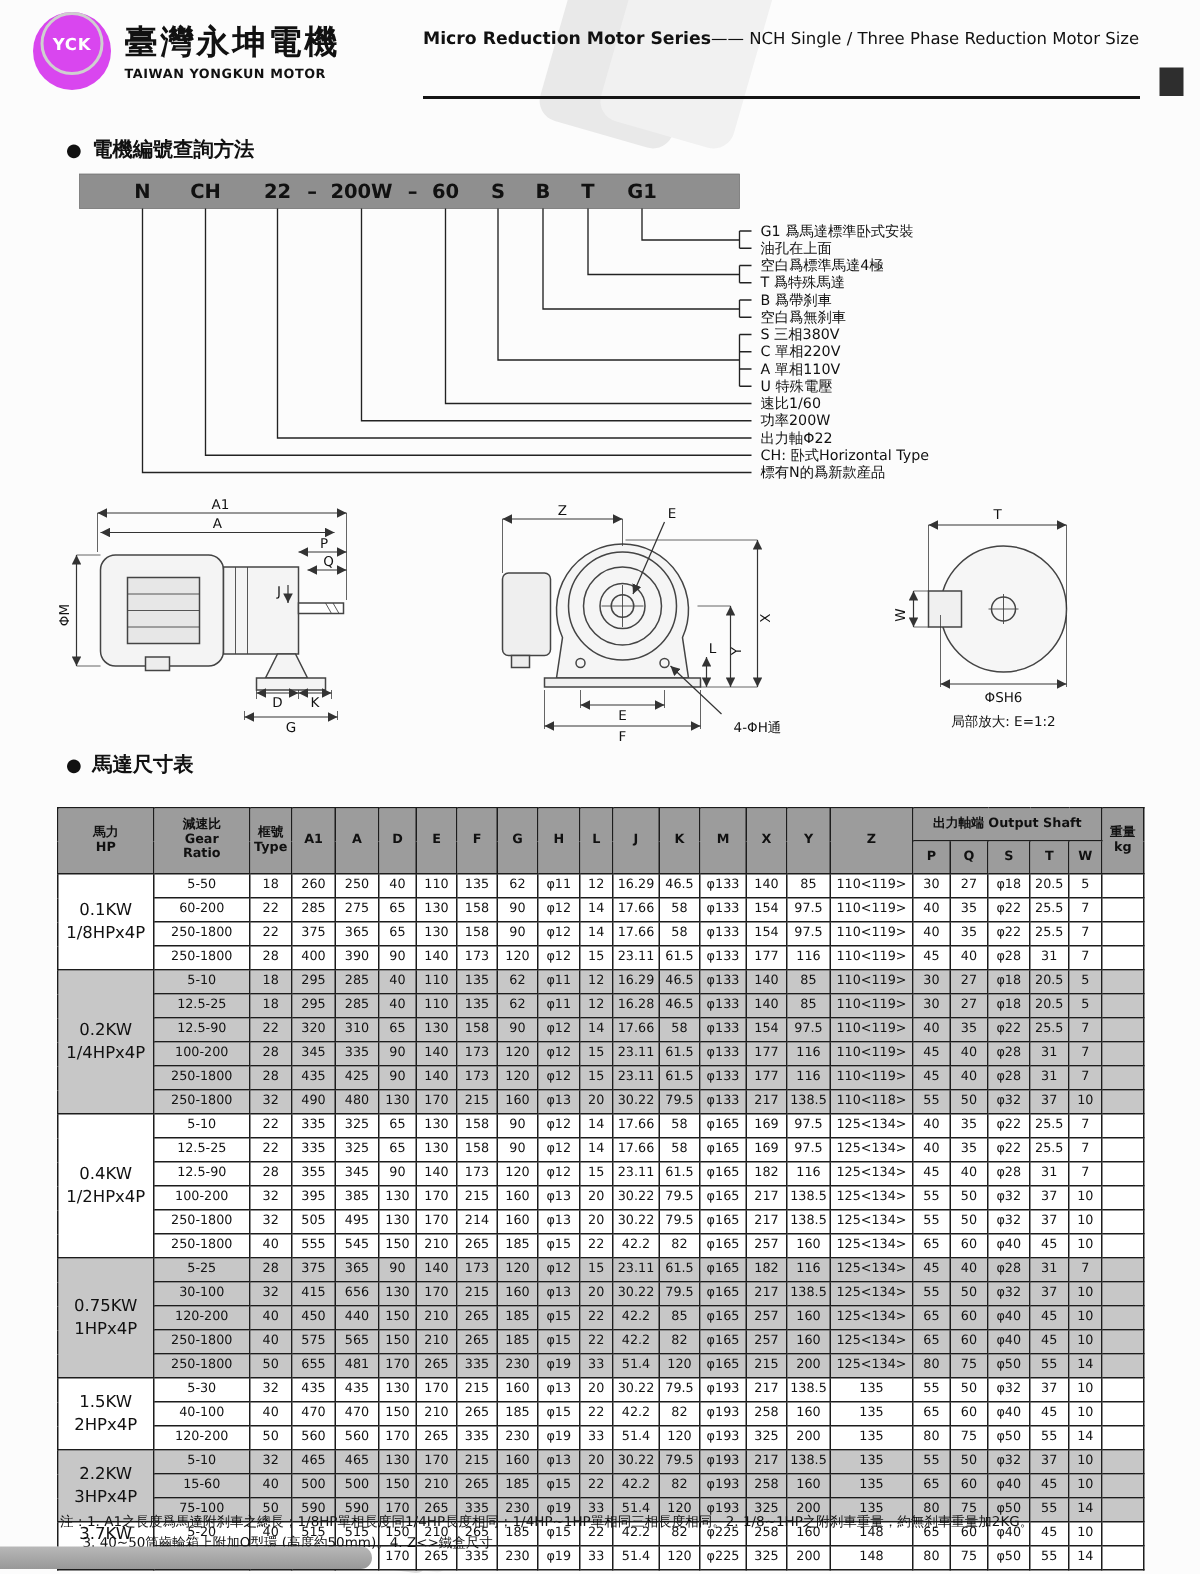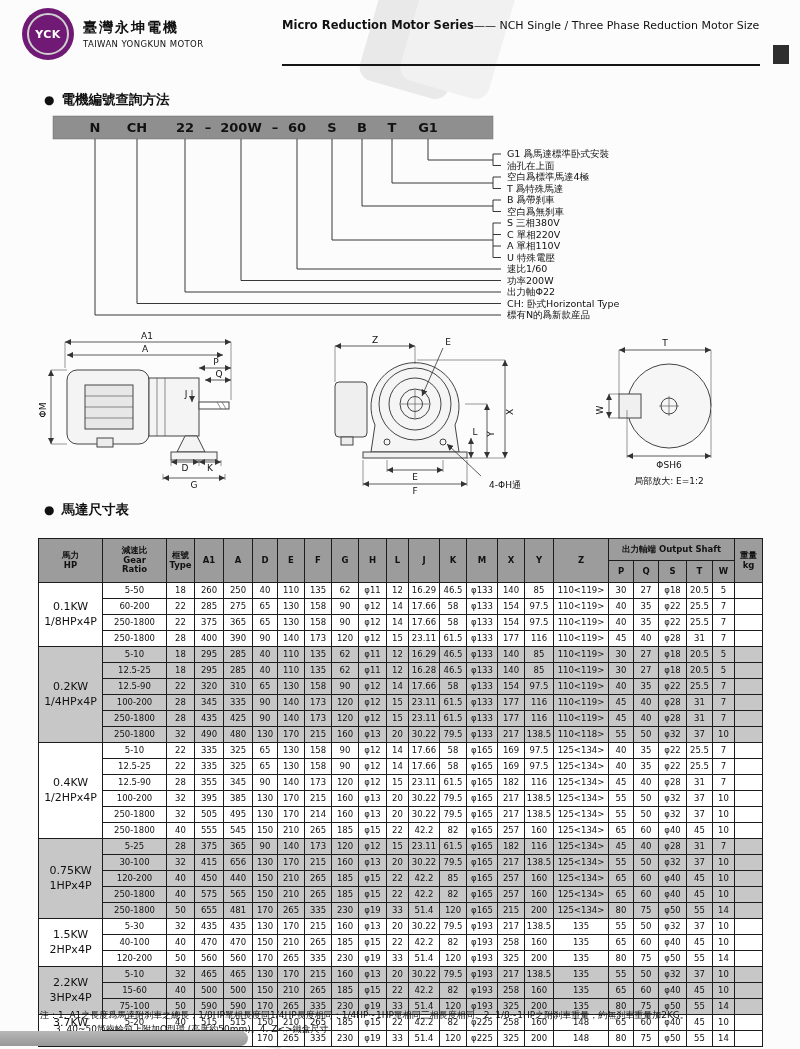--- a/index.html
+++ b/index.html
@@ -4,27 +4,27 @@
 <style>
   html,body{margin:0;padding:0;}
   body{
     width:800px;height:1049px;position:relative;overflow:hidden;
     background:#fcfcfc;color:#111;
     font-family:"DejaVu Sans","Liberation Sans",sans-serif;
   }
   
   .deco{position:absolute;border-radius:14px;z-index:0;}
   .logo-wrap{position:absolute;left:22px;top:8px;display:flex;gap:9px;align-items:center;z-index:2;}
-  .logo-circle{width:52px;height:52px;border-radius:50%;background:#701a75;
-    display:flex;align-items:center;justify-content:center;flex:0 0 auto;}
+  .logo-circle{width:52px;height:52px;border-radius:50%;background:#d946ef;
+    display:flex;align-items:flex-start;justify-content:center;flex:0 0 auto;}
   .logo-inner{width:38px;height:38px;border-radius:50%;border:2px solid #cfcfcf;
     display:flex;align-items:center;justify-content:center;
     color:#fff;font-weight:bold;font-size:11px;letter-spacing:.5px;}
-  .logo-cn{font-size:14px;font-weight:bold;letter-spacing:2px;}
-  .logo-en{font-size:8.5px;font-weight:normal;letter-spacing:.4px;margin-top:2px;}
+  .logo-cn{font-size:22px;font-weight:bold;letter-spacing:2px;}
+  .logo-en{font-size:8.5px;font-weight:bold;letter-spacing:.4px;margin-top:2px;}
   .title-block{position:absolute;left:282px;top:13px;width:486px;z-index:2;}
   .title-cn{font-size:16.5px;font-weight:bold;white-space:nowrap;}
   .title-en{font-size:11px;margin-top:5px;white-space:nowrap;}
   .title-en b{font-size:11.5px;}
   .title-underline{position:absolute;left:282px;top:64px;width:478px;height:2px;background:#151515;z-index:2;}
   .corner-mark{position:absolute;right:11px;top:45px;width:16px;height:19px;background:#2e2e2e;z-index:2;}
   
   .section-title{position:absolute;font-size:13.5px;font-weight:bold;display:flex;gap:7px;align-items:center;z-index:2;}
   .bullet{font-size:12px;}
   

